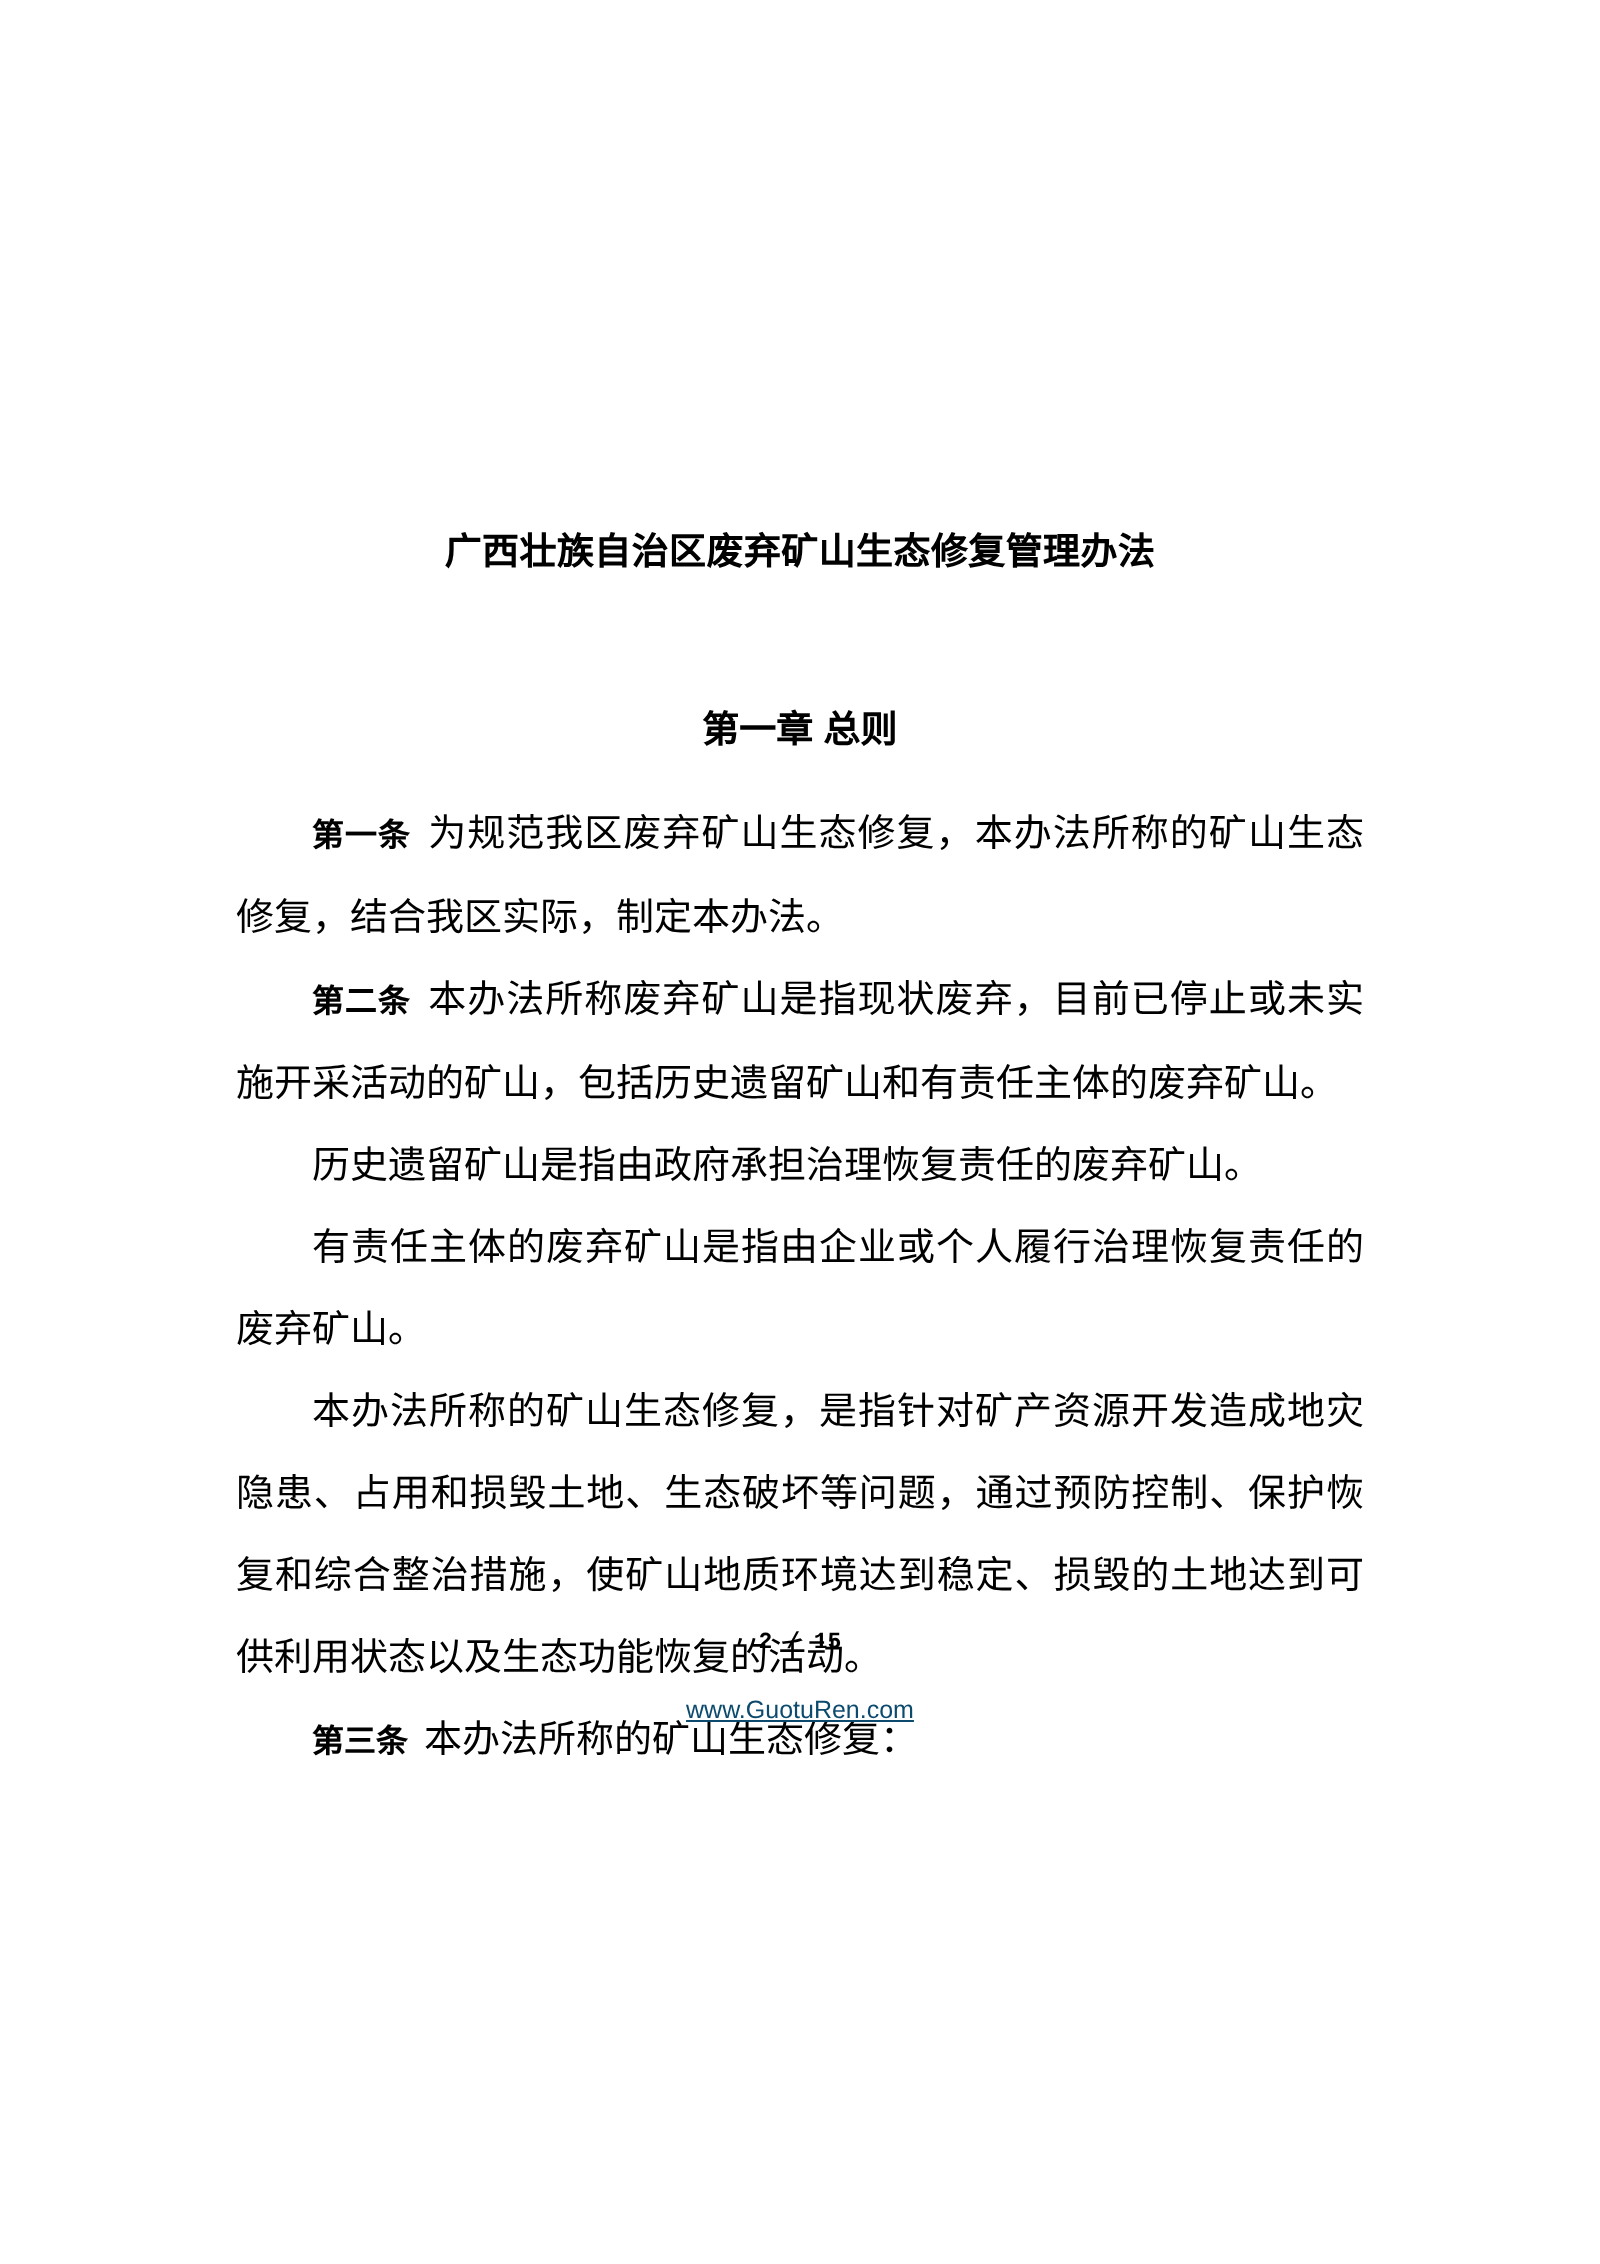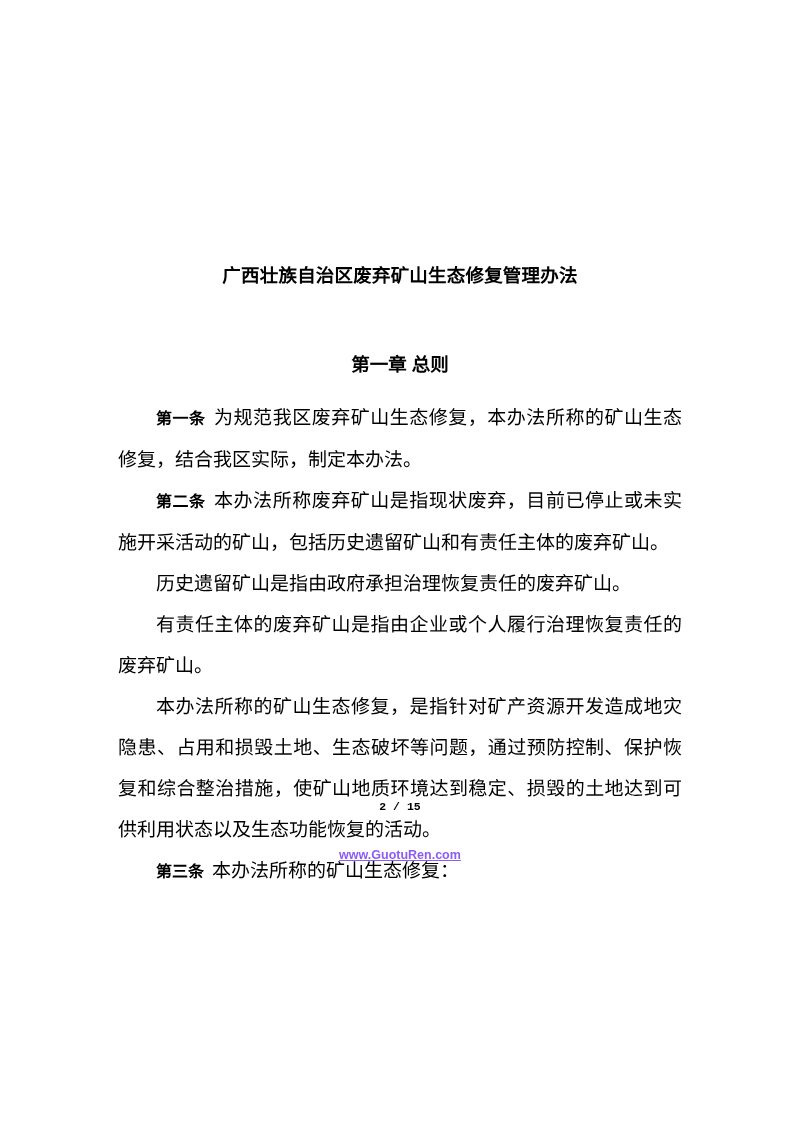--- a/index.html
+++ b/index.html
@@ -107,25 +107,24 @@
     font-size: 11.5px;
     line-height: 15px;
     color: #000000;
     margin: 16px;
   }
 
   .watermark-link {
     font-family: "Liberation Sans", "DejaVu Sans", sans-serif;
     font-size: 12.5px;
     line-height: 17px;
-    color: #8b5cf6;
+    color: #0c4a6e;
     text-decoration: underline;
     display: inline-block;
-    margin-top: 17px;
-    font-weight: bold;
+    margin-top: 2px;
   }
 </style>
 </head>
 <body>
 
 <div class="page">
 
   <div class="top-spacer"></div>
 
   <div class="content">

